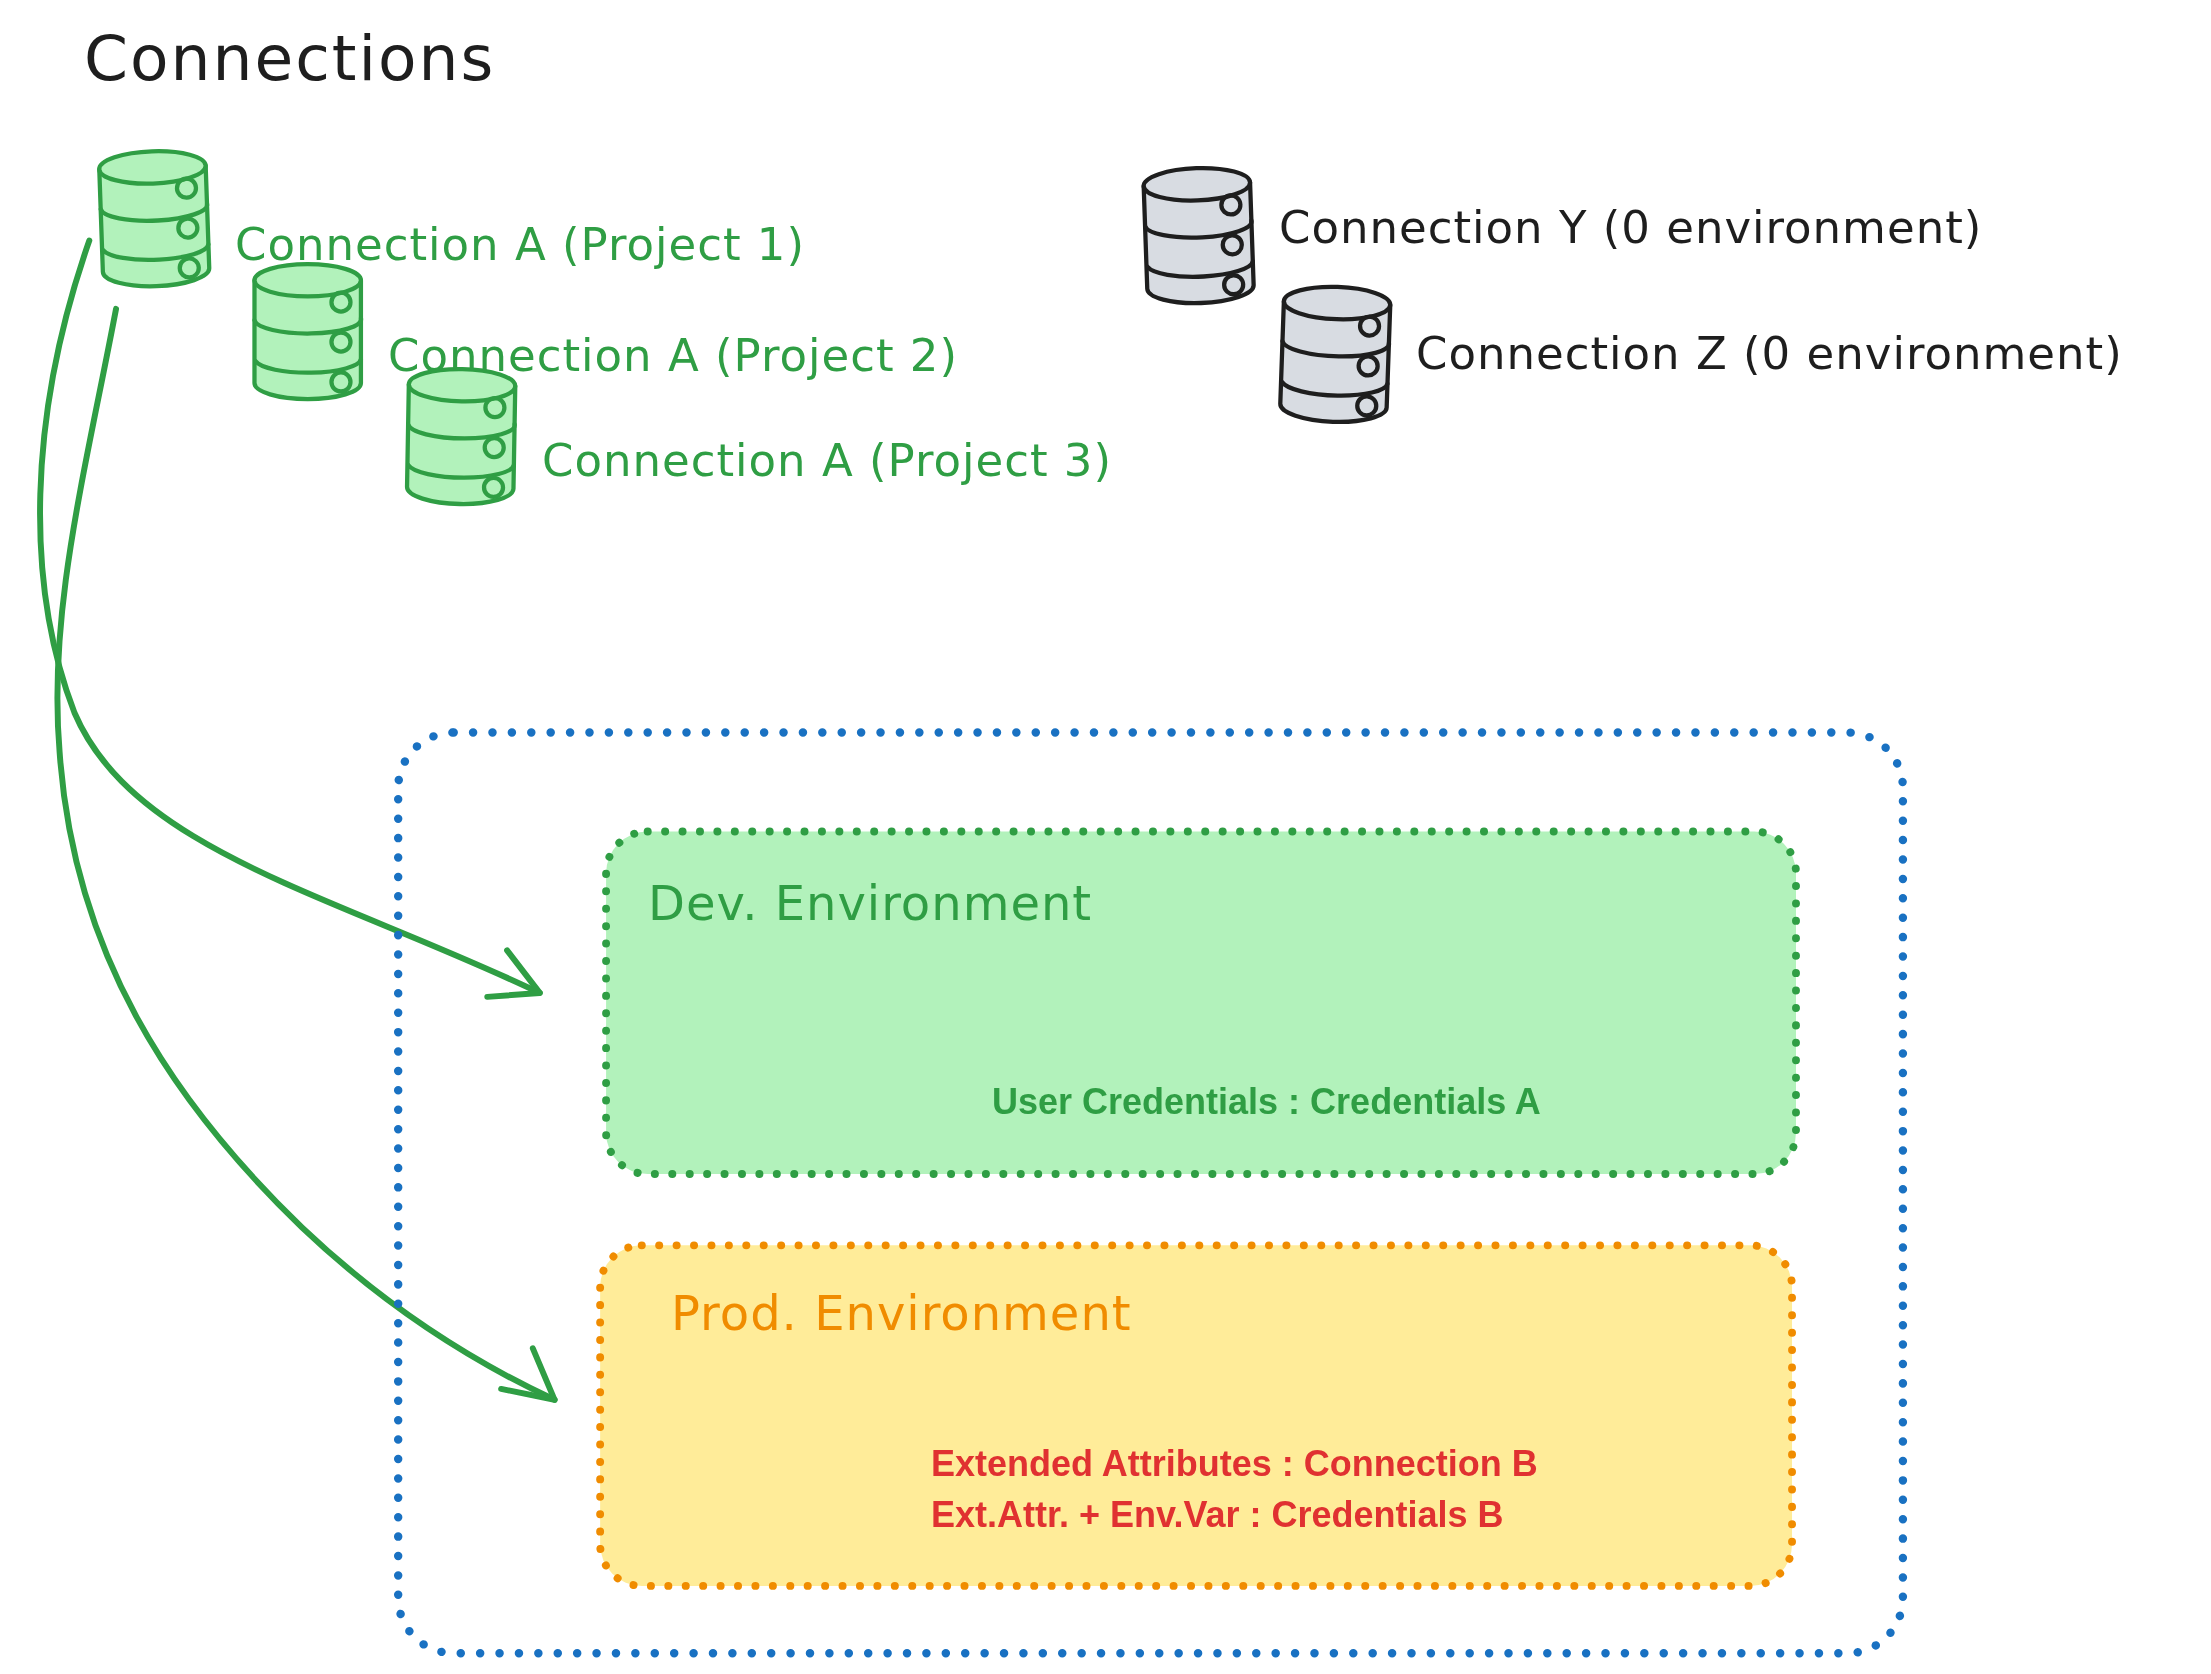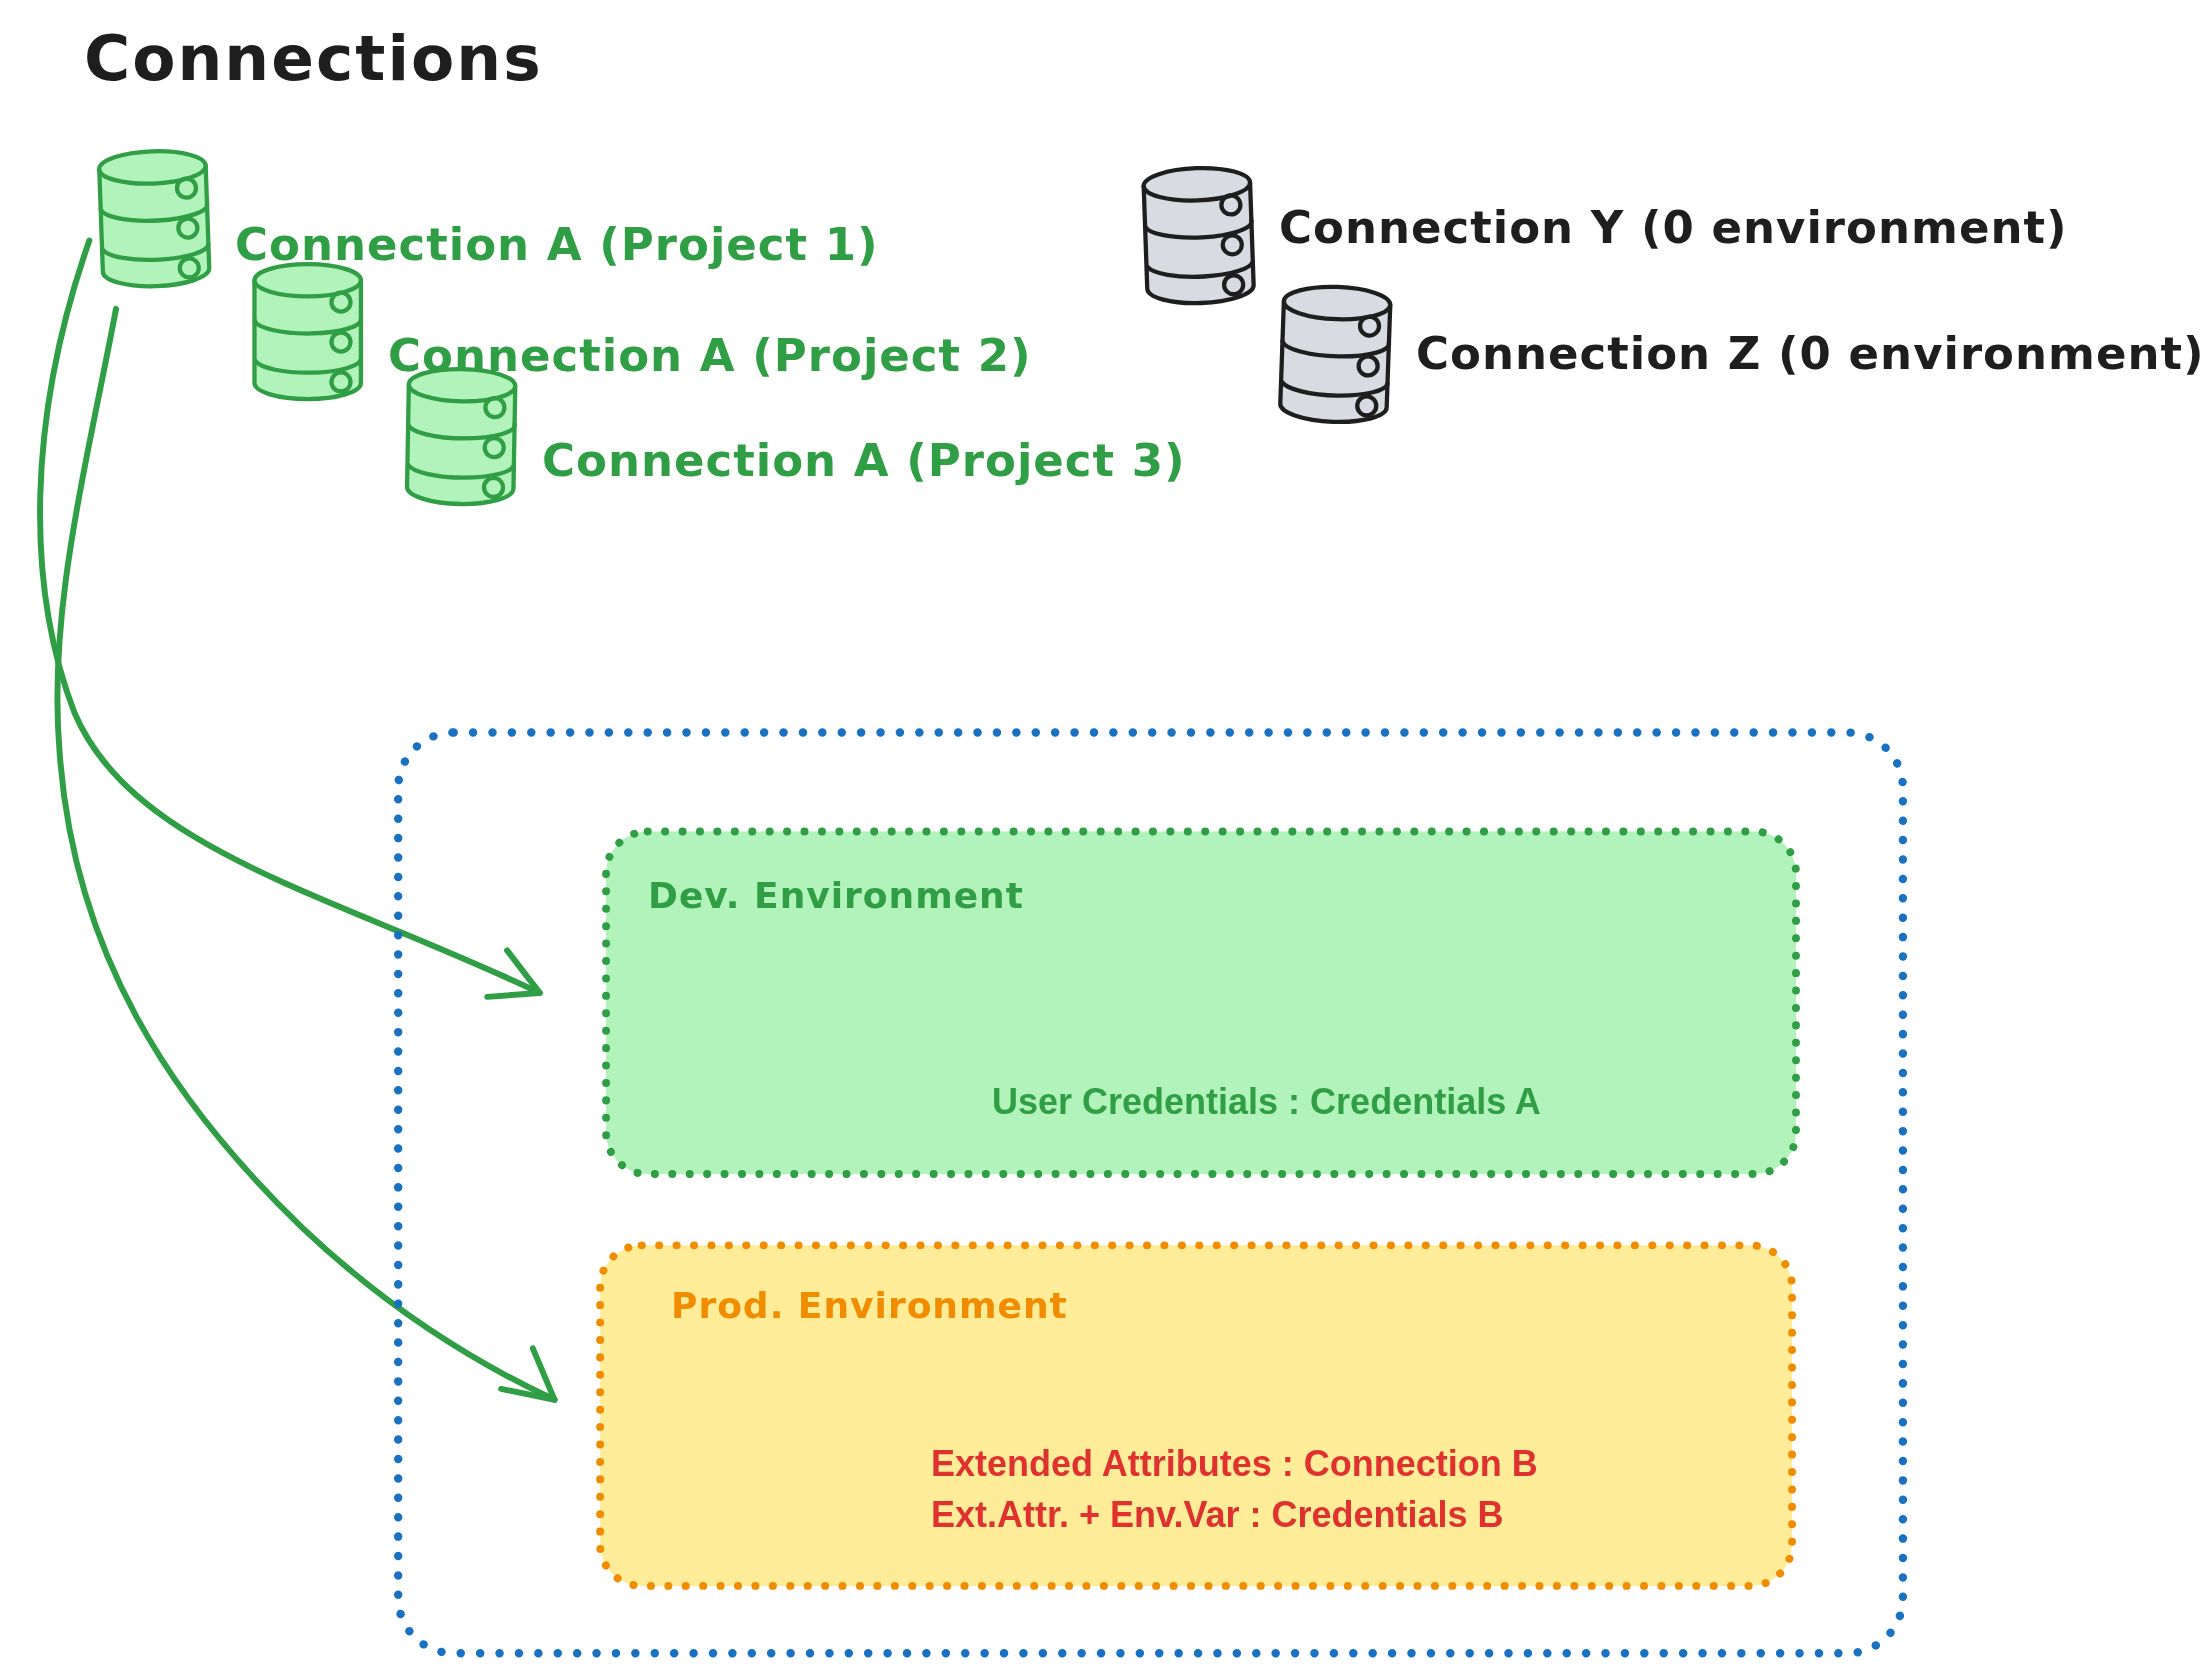--- a/index.html
+++ b/index.html
@@ -18,21 +18,21 @@
   #diagram-svg {
     position: absolute;
     left: 0; top: 0;
     width: 2212px; height: 1674px;
     z-index: 0;
   }
   .txt {
     position: absolute;
     white-space: nowrap;
     z-index: 2;
-    font-weight: 700;
+    font-weight: 400;
   }
   .page-title {
     left: 84px; top: 22px;
     font-size: 63px;
     color: #1e1e1e;
     letter-spacing: 2px;
   }
   .conn-label {
     font-size: 45px;
     letter-spacing: 1px;
@@ -44,21 +44,21 @@
   .lbl-a3 { left: 542px; top: 404px; }
   .lbl-y  { left: 1279px; top: 201px; }
   .lbl-z  { left: 1416px; top: 327px; }
   .project-title {
     left: 473px; top: 596px;
     font-size: 67px;
     color: #1971c2;
     letter-spacing: 2px;
   }
   .env-title {
-    font-size: 36px;
+    font-size: 48px;
     letter-spacing: 1px;
   }
   .dev-title  { left: 648px; top: 875px;  color: #2f9e44; }
   .prod-title { left: 661px; top: 1285px; color: #f08c00; margin-left: 10px; }
   .mono {
     font-family: Liberation Sans, sans-serif;
     font-weight: 700;
     font-size: 36px;
   }
   .dev-cred {

